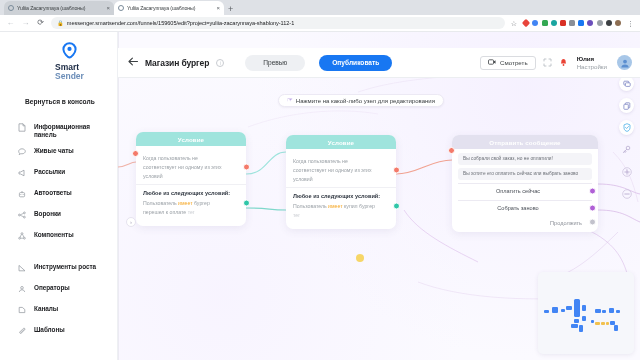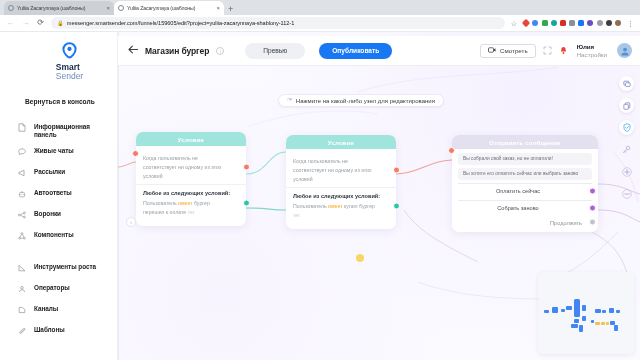--- a/index.html
+++ b/index.html
@@ -61,21 +61,21 @@
 
   
   .sidebar {
     width:118px; height:328px; background:#fff; position:relative;
     border-right:1px solid #eef0f3; flex:0 0 118px;
   }
   .logo { display:flex; align-items:center; gap:4px; padding:10px 0 0 22px;flex-direction:column; }
   .logo-mark { position:relative; width:15px; height:17px; flex:0 0 auto; }
   .logo-text { line-height:1.05; }
   .logo-smart { font-size:8.5px; font-weight:bold; color:#1b2a44; display:block; }
-  .logo-sender { font-size:8.5px; font-weight:normal; color:#6b8db8; display:block; }
+  .logo-sender { font-size:8.5px; font-weight:bold; color:#6b8db8; display:block; }
 
   .back-row {
     display:flex; align-items:center; gap:7px; padding:0 0 0 18px;
     margin-top:14px; height:14px;
   }
   .back-arrow { font-size:8px; color:#3c4043; line-height:1; }
   .back-label { font-size:6.6px; color:#202124; font-weight:bold; }
 
   .nav-group { margin-top:14px; }
   .nav-item {
@@ -190,21 +190,21 @@
     position:absolute; right:6px; bottom:6px; width:96px; height:82px;
     background:#f6f7fb; border-radius:5px; z-index:7;
     box-shadow:0 1px 4px rgba(80,65,120,.1); overflow:hidden;
   }
 
   
   .cursor { position:absolute; z-index:9; width:8px; height:8px; border-radius:50%; background:#f6d04d; opacity:.85; }
 
   
   .appheader {
-    position:absolute; top:4px; left:118px; width:522px; height:30px;
+    position:absolute; top:16px; left:118px; width:522px; height:30px;
     background:#fff; border-bottom:1px solid #eceef1;
     display:flex; align-items:center; padding:0 8px 0 10px; gap:7px; z-index:8;
   }
   .hdr-back { font-size:9px; color:#3c4043; line-height:1; }
   .hdr-title { font-size:8.5px; color:#202124; font-weight:bold; letter-spacing:-.1px; }
   .hdr-info {
     width:8px; height:8px; border-radius:50%; border:1px solid #c9ccd1;
     color:#c9ccd1; font-size:5.5px; display:flex; align-items:center; justify-content:center;
   }
   .btn-preview {

